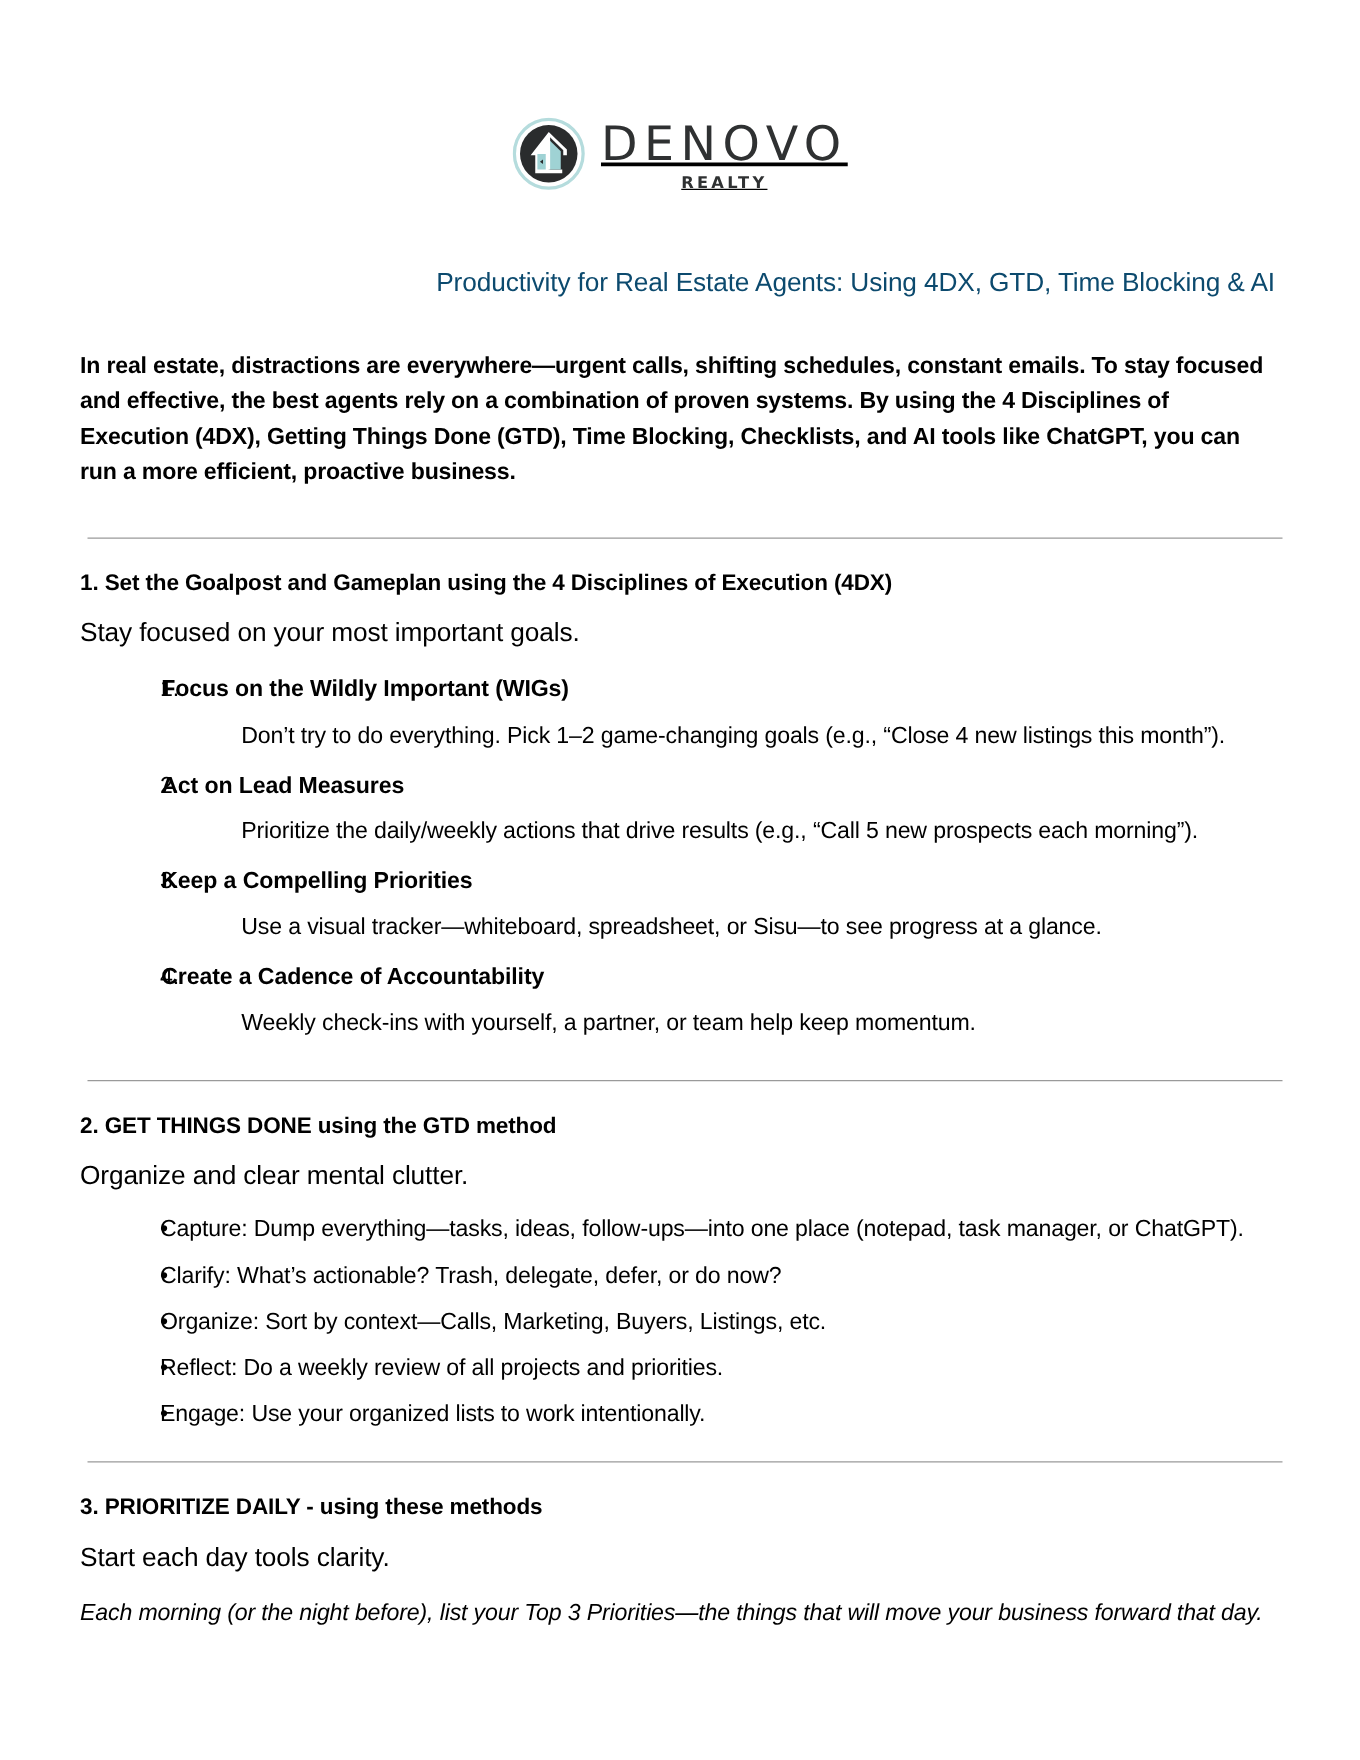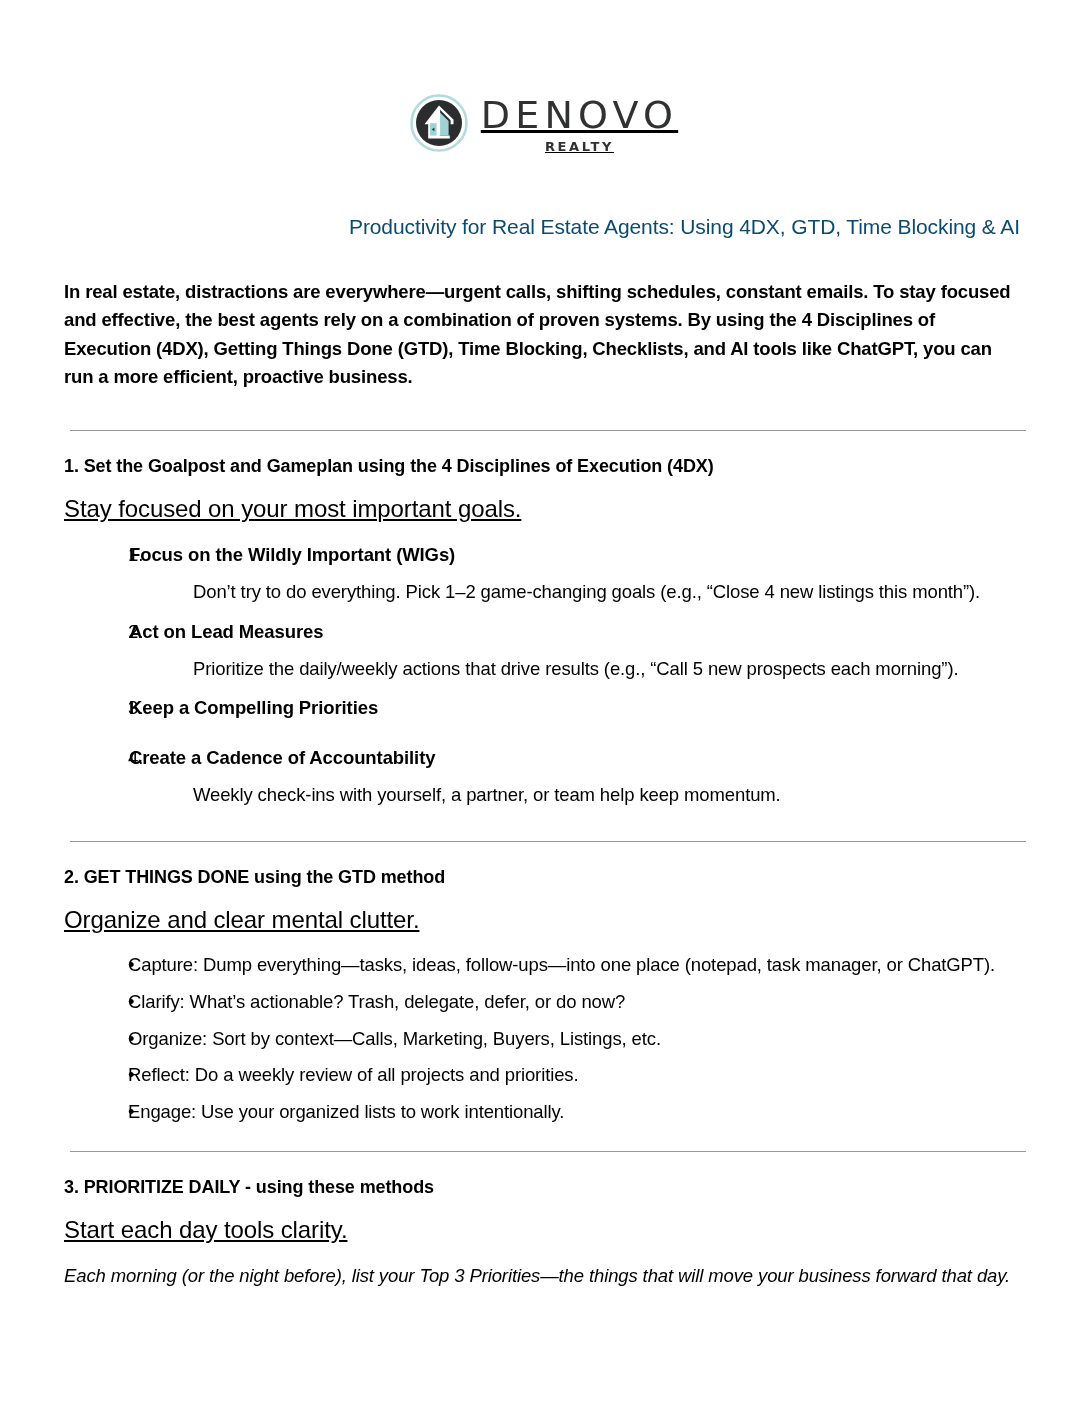--- a/index.html
+++ b/index.html
@@ -132,25 +132,24 @@
   }
 
   .sec-head {
     font-size: 18px;
     font-weight: bold;
     line-height: 1.35;
     letter-spacing: -0.1px;
   }
 
   .sec-sub {
-    font-size: 24px;
+    font-size: 21px;
     font-weight: 400;
     line-height: 1.4;
     letter-spacing: -0.1px;
-    text-decoration: underline;
   }
 
   .body-line {
     font-size: 18.5px;
     font-weight: 400;
     line-height: 1.45;
     letter-spacing: -0.12px;
     font-style: italic;
   }
 
@@ -264,20 +263,21 @@
     </div>
     <div style="height:11px"></div>
     <p class="num-desc">Prioritize the daily/weekly actions that drive results (e.g., “Call 5 new prospects each morning”).</p>
     <div style="height:13px"></div>
 
     <div class="num-item">
       <span class="num-marker">3.</span>
       <span class="num-title">Keep a Compelling Priorities</span>
     </div>
     <div style="height:11px"></div>
+    <p class="num-desc">Use a visual tracker—whiteboard, spreadsheet, or Sisu—to see progress at a glance.</p>
     <div style="height:13px"></div>
 
     <div class="num-item">
       <span class="num-marker">4.</span>
       <span class="num-title">Create a Cadence of Accountability</span>
     </div>
     <div style="height:11px"></div>
     <p class="num-desc">Weekly check-ins with yourself, a partner, or team help keep momentum.</p>
 
     <div style="height:32px"></div>

